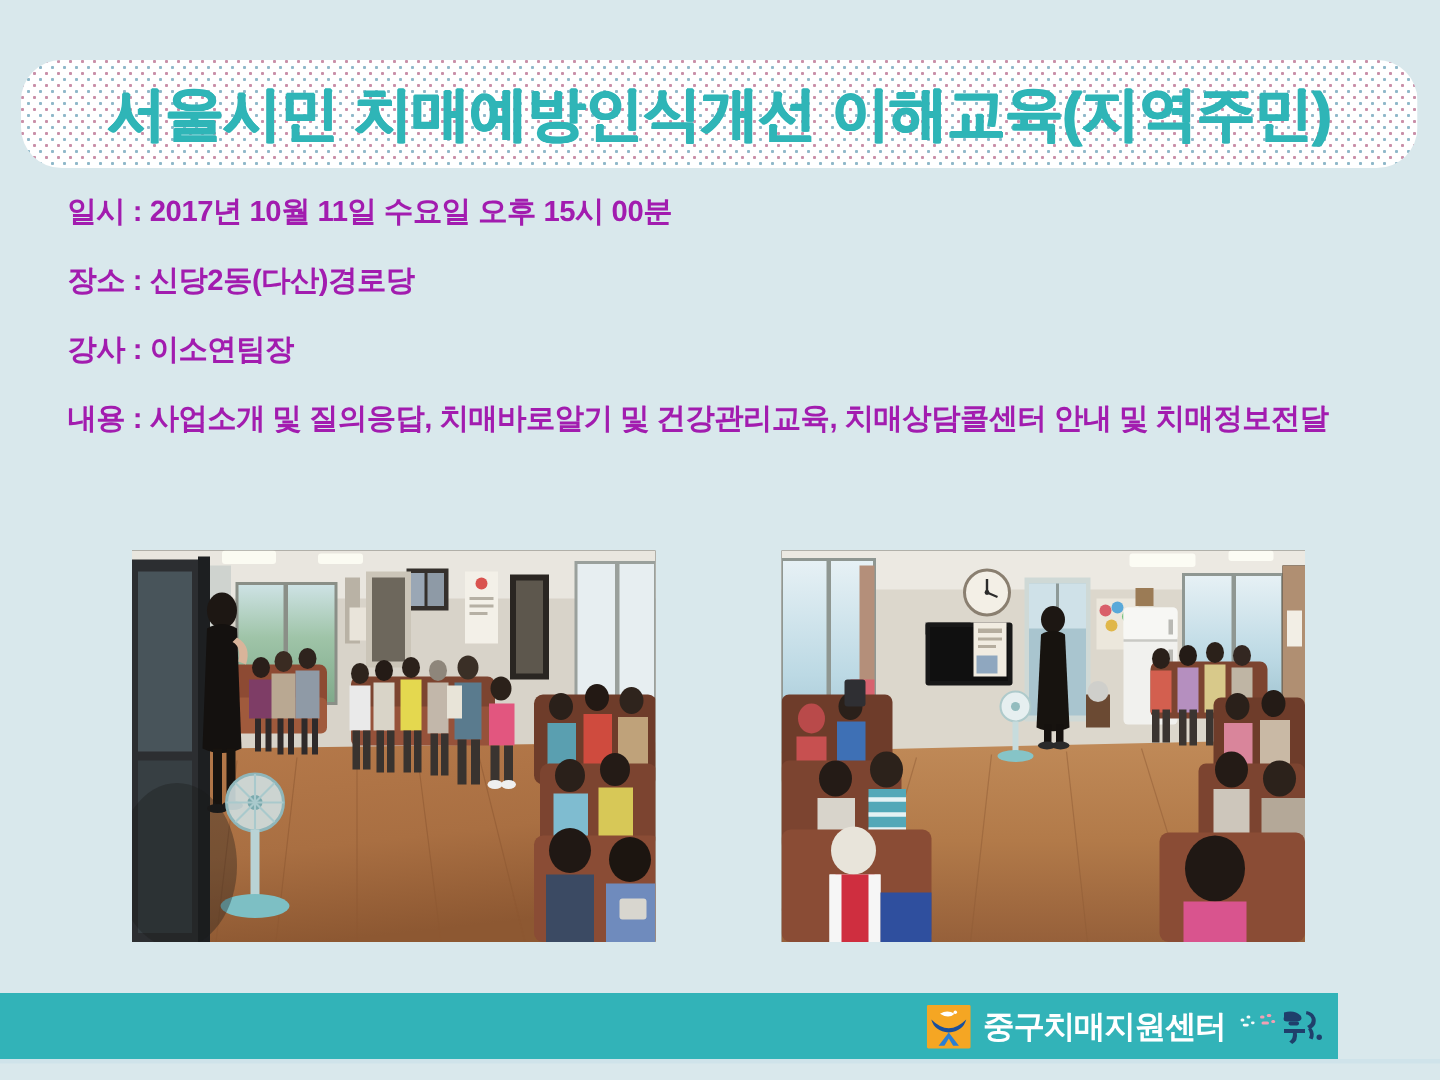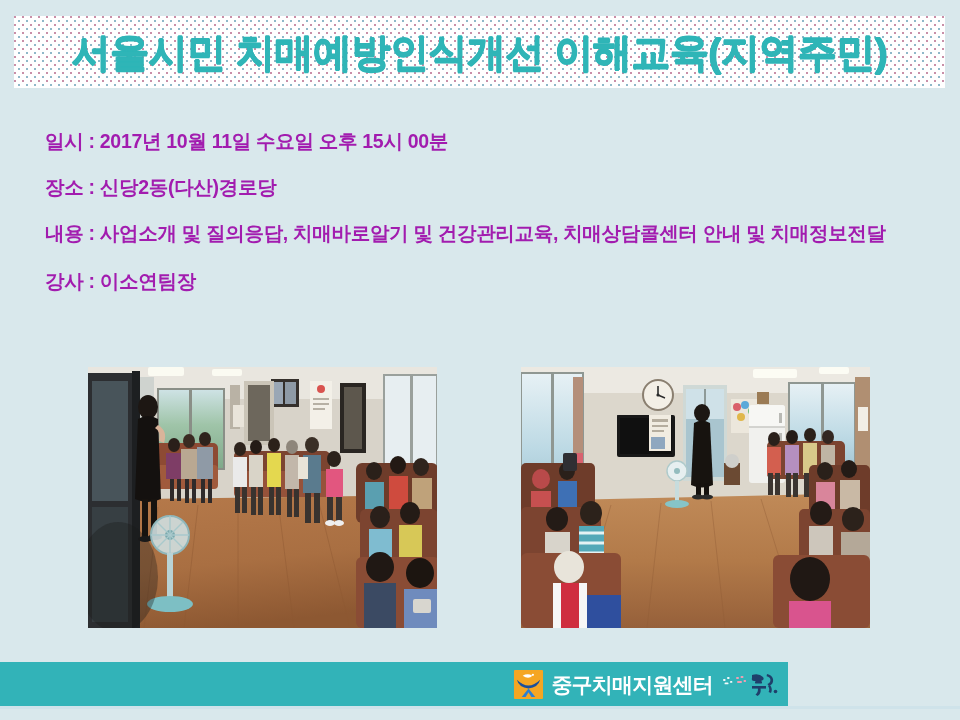--- a/index.html
+++ b/index.html
@@ -18,33 +18,34 @@
   #slide {
     position: absolute;
     inset: 0;
     background: #d9e8ec;
   }
 
   
   #title-banner {
     position: absolute;
     left: 14px;
-    top: 16px;
+    top: 40px;
     width: 931px;
     height: 72px;
     background-color: #ffffff;
     background-image:
       radial-gradient(circle at 1px 1px, #c98fa8 0.9px, rgba(255,255,255,0) 1.1px),
       radial-gradient(circle at 1px 1px, #8fb8c9 0.9px, rgba(255,255,255,0) 1.1px);
     background-size: 8px 8px, 8px 8px;
     background-position: 0 0, 4px 4px;
     display: flex;
     align-items: center;
     justify-content: center;
     overflow: hidden;
+    border-radius: 27px;
   }
   #title-text {
     font-size: 39px;
     font-weight: bold;
     color: #2fb5b7;
     letter-spacing: -0.5px;
     white-space: nowrap;
     line-height: 1;
     text-shadow:
       0.6px 0 0 #2fb5b7,
@@ -79,21 +80,21 @@
   }
   #photo-left  { left: 88px;  top: 367px; width: 349px; height: 261px; }
   #photo-right { left: 521px; top: 367px; width: 349px; height: 261px; }
   .photo svg { display: block; width: 100%; height: 100%; }
 
   
   #footer-bar {
     position: absolute;
     left: 0;
     top: 662px;
-    width: 788px;
+    width: 892px;
     height: 44px;
     background: #32b3b8;
   }
   #footer-brand {
     position: absolute;
     right: 8px;
     top: 0;
     height: 44px;
     display: flex;
     align-items: center;
@@ -132,22 +133,22 @@
 
 <div id="slide">
 
   <div id="title-banner">
     <div id="title-text">서울시민 치매예방인식개선 이해교육(지역주민)</div>
   </div>
 
   <div id="info-block">
     <div class="info-line">일시 : 2017년 10월 11일 수요일 오후 15시 00분</div>
     <div class="info-line">장소 : 신당2동(다산)경로당</div>
+    <div class="info-line">강사 : 이소연팀장</div>
     <div class="info-line" id="info-content">내용 : 사업소개 및 질의응답, 치매바로알기 및 건강관리교육, 치매상담콜센터 안내 및 치매정보전달</div>
-    <div class="info-line">강사 : 이소연팀장</div>
   </div>
 
   <div class="photo" id="photo-left">
     <svg viewBox="0 0 349 261" preserveAspectRatio="none">
       <defs>
         <linearGradient id="floorL" x1="0" y1="0" x2="0.25" y2="1">
           <stop offset="0%" stop-color="#b5794a"></stop>
           <stop offset="55%" stop-color="#a96f42"></stop>
           <stop offset="100%" stop-color="#8d5832"></stop>
         </linearGradient>

